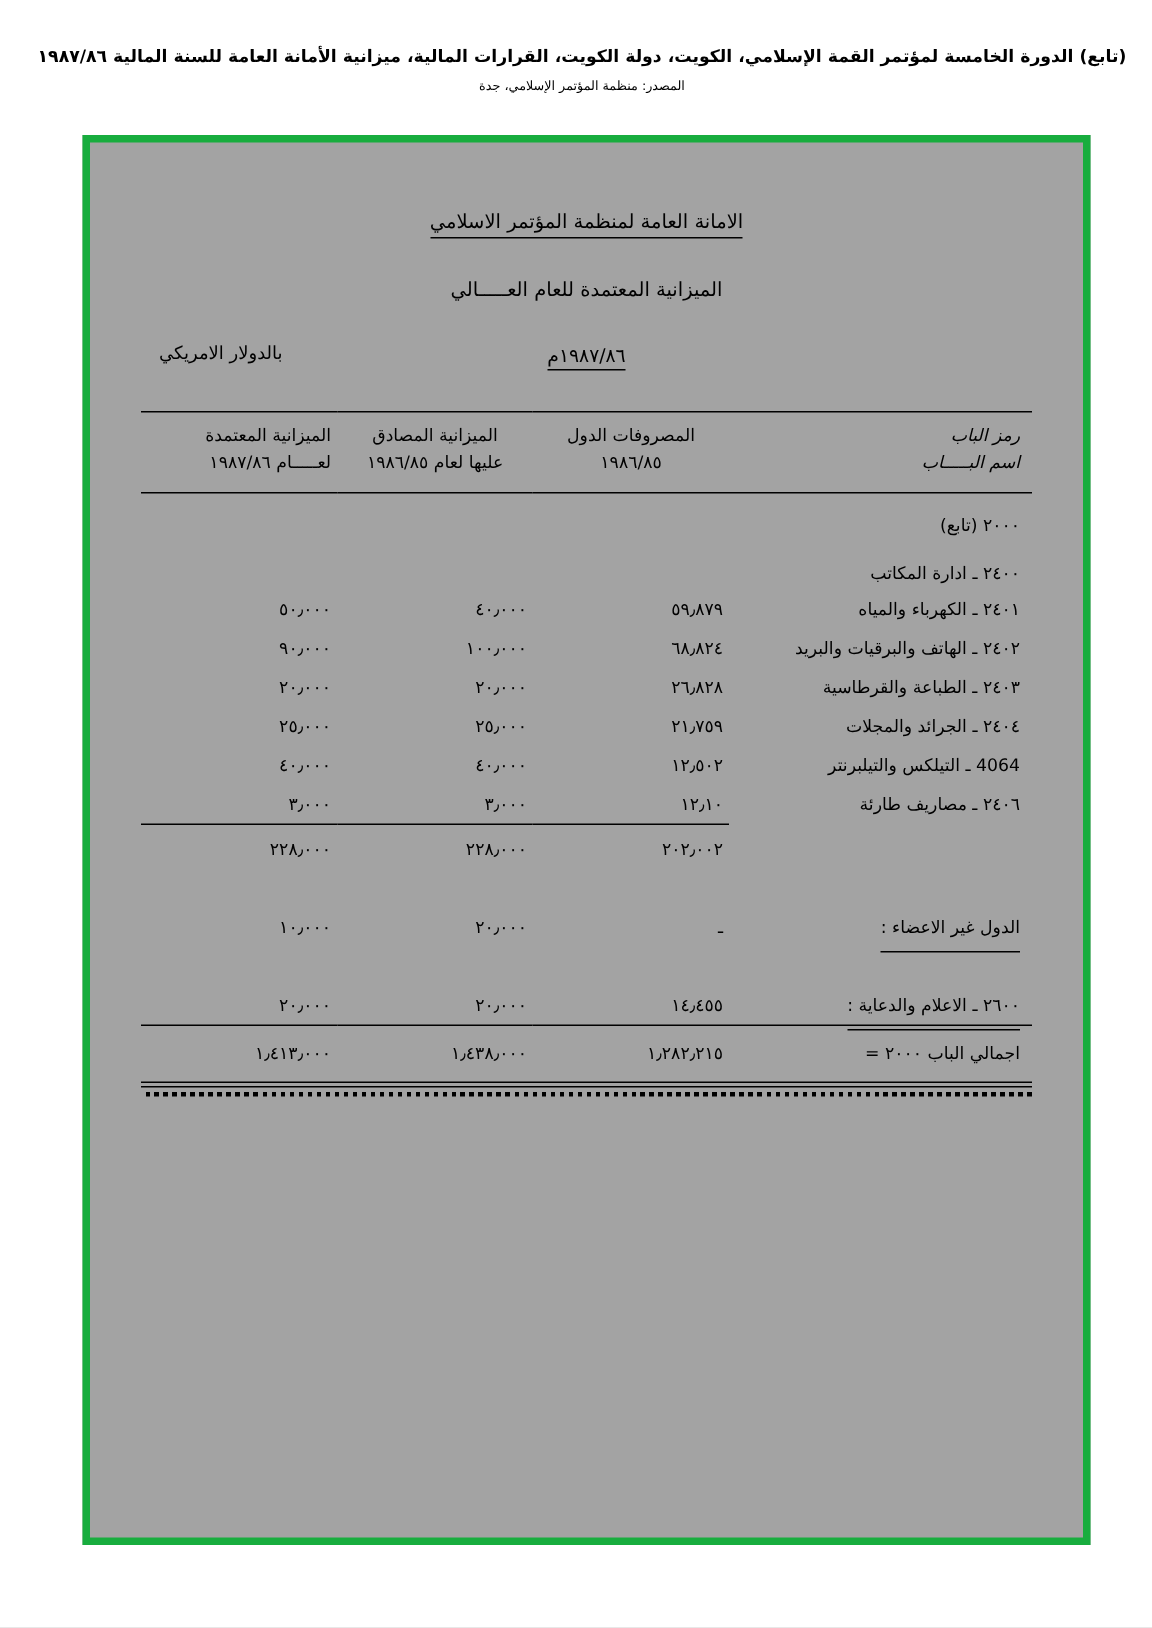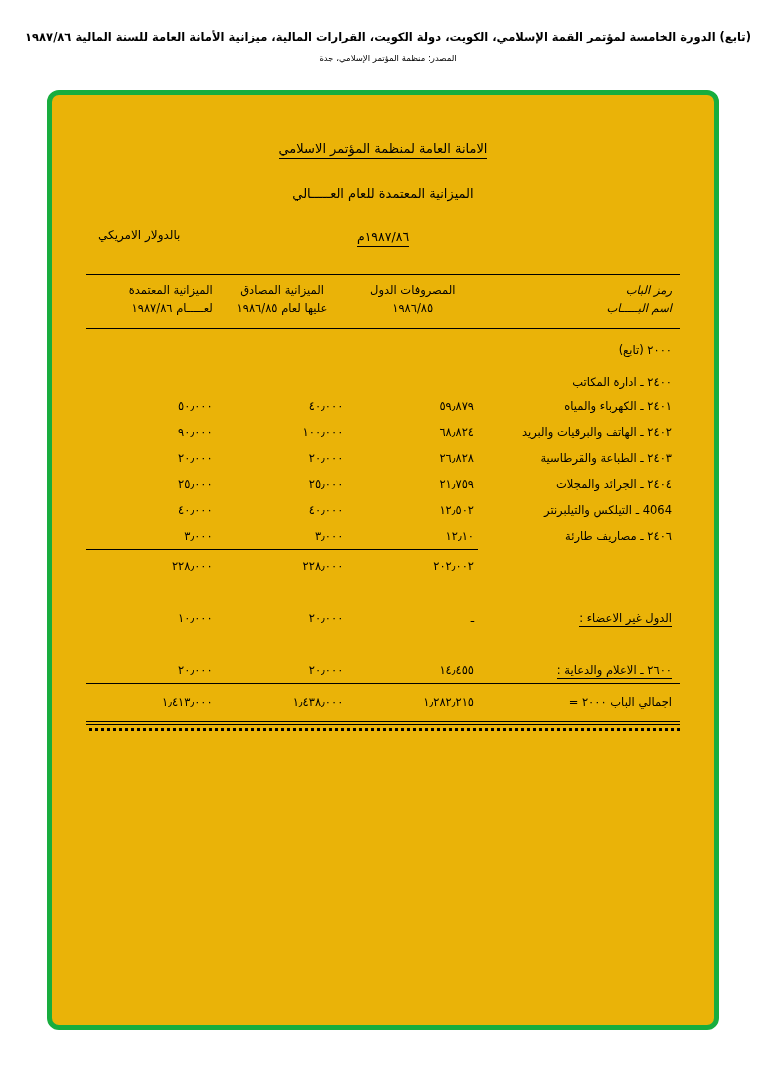--- a/index.html
+++ b/index.html
@@ -35,27 +35,27 @@
     margin-top: 9px;
     font-size: 8.5px;
     font-weight: normal;
     color: #000;
   }
 
   
   .page-frame {
     position: absolute;
     top: 90px;
-    left: 47px;
+    left: 55px;
     width: 672px;
     height: 940px;
     border: 5px solid #18ad3e;
-    border-radius: 12px;
+    border-radius: 0;
     box-sizing: border-box;
-    background: #eab308;
+    background: #a3a3a3;
   }
 
   .sheet {
     position: absolute;
     top: 0; left: 0; right: 0; bottom: 0;
     padding: 28px 34px 20px 34px;
     box-sizing: border-box;
   }
 
   
@@ -142,21 +142,21 @@
     text-align: right;
     letter-spacing: 0.3px;
     white-space: nowrap;
   }
 
   tr.section td.name { padding-top: 14px; padding-bottom: 4px; }
   tr.gap-lg td { height: 26px; padding: 0; }
 
   .underline-txt {
     border-bottom: 1.1px solid #000;
-    padding-bottom: 1px;
+    padding-bottom: 9px;
   }
 
   
   .rule-cell {
     border-top: 1.3px solid #000;
     height: 0;
     padding: 0 !important;
   }
   .rule-none { padding: 0 !important; height: 0; }
 

